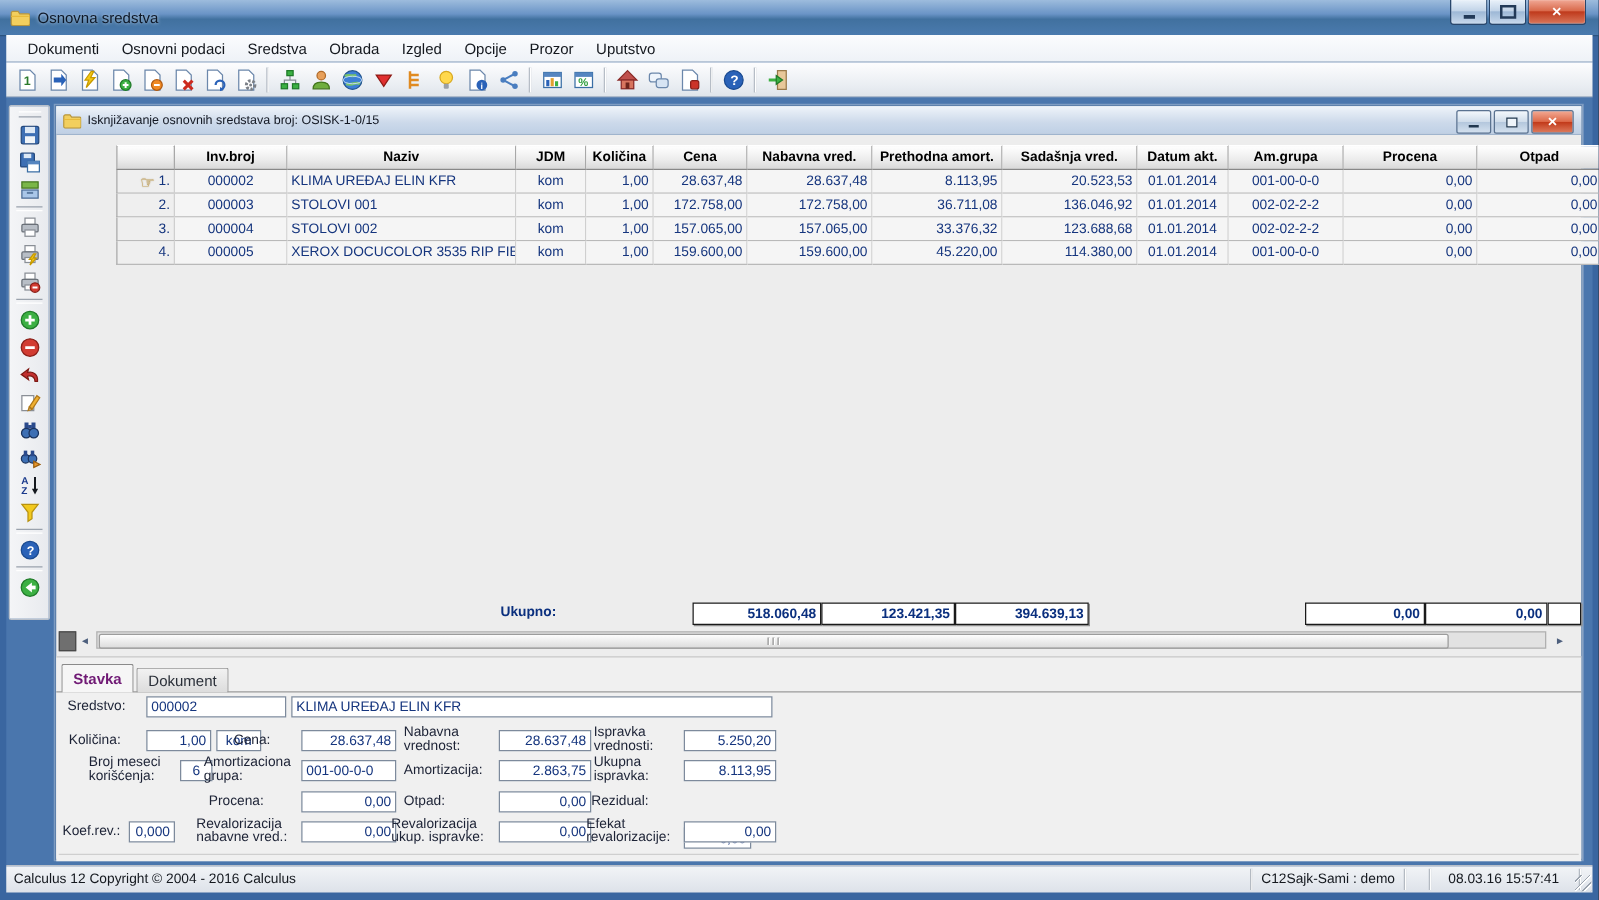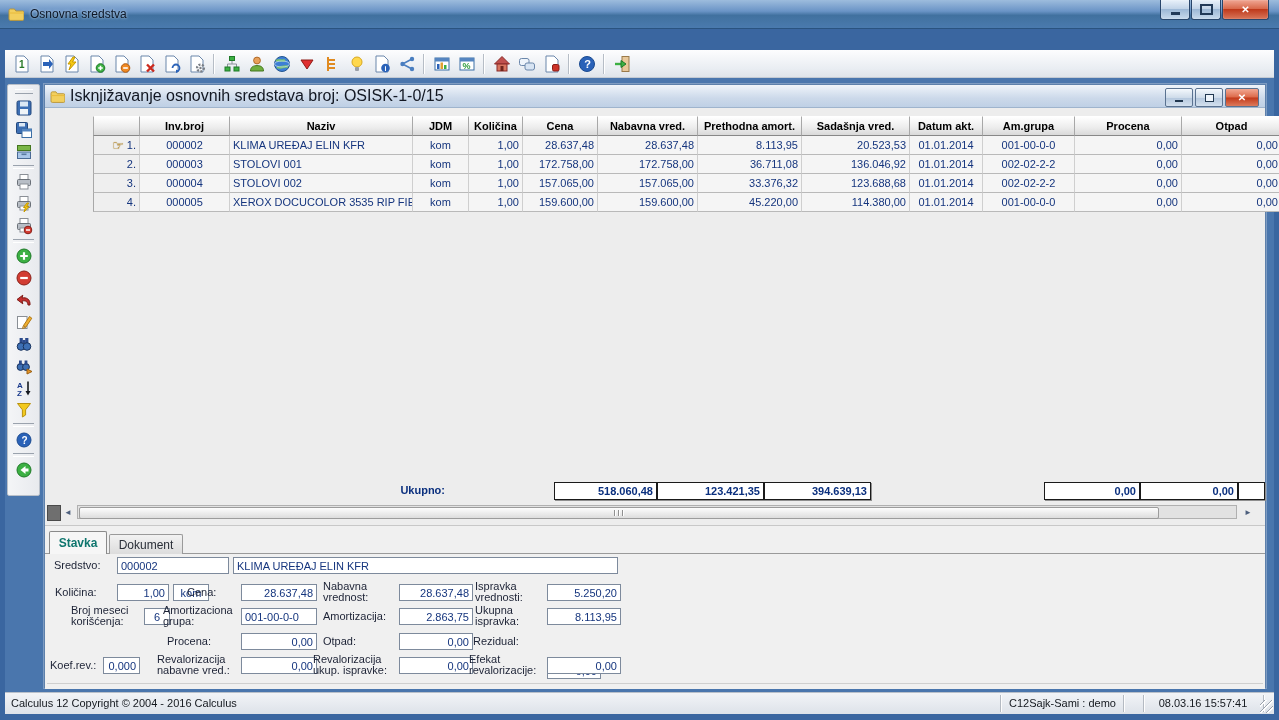--- a/index.html
+++ b/index.html
@@ -43,21 +43,21 @@
   .sgrip{width:18px;height:3px;border-top:1px solid #fff;border-bottom:1px solid #9aa2ad;margin:2px 0 3px;}
   .sbtn{width:25px;height:22px;display:flex;align-items:center;justify-content:center;}
   .ssep{width:21px;height:2px;border-top:1px solid #9aa2ad;border-bottom:1px solid #fff;margin:2px 0;}
   
   .docwin{position:absolute;left:39px;top:6px;width:1222px;height:604px;
     background:#ededed;border:1px solid #5d80ab;box-shadow:0 0 0 1px #7e9cc2;box-sizing:border-box;}
   .doctitle{position:absolute;left:0;top:0;width:100%;height:23px;
     background:linear-gradient(#eff4fa,#ccd9ea 60%,#bfd0e5);
     border-bottom:1px solid #9fb4cd;display:flex;align-items:center;box-sizing:border-box;}
   .doctitle .ticon{margin:0 5px 0 5px;}
-  .doctitle .dtext{font-size:16px;color:#121722;}
+  .doctitle .dtext{font-size:10px;color:#121722;}
   .docbtns{position:absolute;right:6px;top:3px;display:flex;}
   .dbtn{width:26px;height:17px;border:1px solid #5a7290;border-radius:2px;margin-left:2px;
     background:linear-gradient(#f4f8fc,#cfdcea 50%,#b4c7dd 52%,#d3e0ee);
     display:flex;align-items:center;justify-content:center;font-size:8px;color:#21374f;}
   .dbtn.close{width:32px;background:linear-gradient(#f2a892,#dd6a4a 48%,#c23a1a 52%,#dd7a5c);
     color:#fff;font-weight:bold;font-size:10px;}
   .dglyph-min{display:block;width:8px;height:2px;background:#21374f;margin-top:6px;}
   .dglyph-rest{display:block;width:7px;height:6px;border:1px solid #21374f;background:#eef4fa;}
   
   .grid14{display:grid;grid-template-columns:47px 90px 183px 56px 54px 75px 100px 104px 108px 73px 92px 107px 100px 13px;padding-left:44px;}
@@ -89,21 +89,21 @@
     border:1px solid #b0b0b0;box-sizing:border-box;}
   .hs-thumb{position:absolute;left:1px;top:1px;width:1078px;height:10px;
     background:linear-gradient(#fdfdfd,#dddddd);border:1px solid #9c9c9c;border-radius:2px;
     display:flex;align-items:center;justify-content:center;}
   .hs-lines{display:flex;gap:2px;}
   .hs-lines i{display:block;width:1px;height:6px;background:#909090;border-right:1px solid #fff;}
   
   .bpanel{position:absolute;left:0;top:440px;width:1220px;height:163px;background:#f0f0f0;
     border-top:1px solid #c8c8c8;}
   .tabline{position:absolute;left:0;top:27px;width:100%;height:0;border-top:1px solid #9a9a9a;}
-  .tab{position:absolute;box-sizing:border-box;font-size:12px;color:#0f766e;
+  .tab{position:absolute;box-sizing:border-box;font-size:12px;color:#701a75;
     display:flex;align-items:center;justify-content:center;cursor:default;}
   .tab.active{left:4px;top:5px;width:58px;height:23px;background:#f6f6f6;font-weight:bold;
     border:1px solid #8a8a8a;border-bottom:none;border-radius:2px 2px 0 0;z-index:2;}
   .tab.inactive{left:64px;top:8px;width:74px;height:20px;
     background:linear-gradient(#f2f2f2,#dcdcdc);border:1px solid #9a9a9a;border-bottom:none;
     border-radius:2px 2px 0 0;color:#2a2f38;}
   .bpanel-inner-border{position:absolute;left:2px;top:157px;width:1216px;height:0;border-top:1px solid #cfcfcf;}
   
   .flabel{position:absolute;font-size:11px;line-height:11px;color:#1c2235;text-align:left;}
   .finput{position:absolute;height:17px;background:#fff;border:1px solid #7d8a9c;box-sizing:border-box;
@@ -138,20 +138,30 @@
       <div class="winbtn">
           <span class="glyph-min"></span>
         </div>
       <div class="winbtn">
           <span class="glyph-max"></span>
         </div>
       <div class="winbtn close">✕</div>
     </div>
   </div>
 
+  <div class="menubar">
+    <span class="menuitem">Dokumenti</span>
+    <span class="menuitem">Osnovni podaci</span>
+    <span class="menuitem">Sredstva</span>
+    <span class="menuitem">Obrada</span>
+    <span class="menuitem">Izgled</span>
+    <span class="menuitem">Opcije</span>
+    <span class="menuitem">Prozor</span>
+    <span class="menuitem">Uputstvo</span>
+  </div>
 
   <div class="toolbar">
     <div class="tbtn">
         <svg width="18" height="18" viewBox="0 0 18 18">
           <path d="M3 1h8l4 4v12H3z" fill="#fff" stroke="#6b87ab"></path>
           <text x="6" y="13" font-size="10" font-weight="bold" fill="#2a7a2a">1</text>
         </svg>
       </div>
     <div class="tbtn">
         <svg width="18" height="18" viewBox="0 0 18 18">

